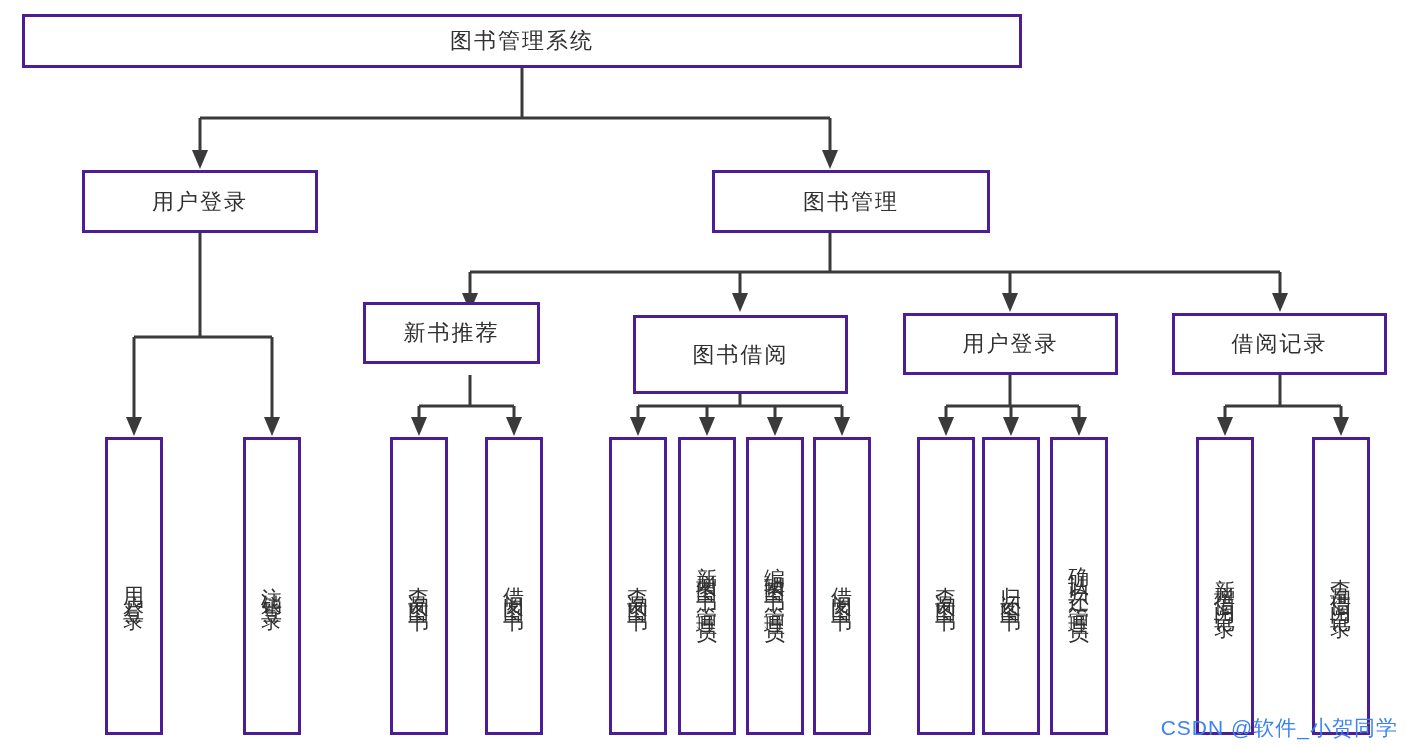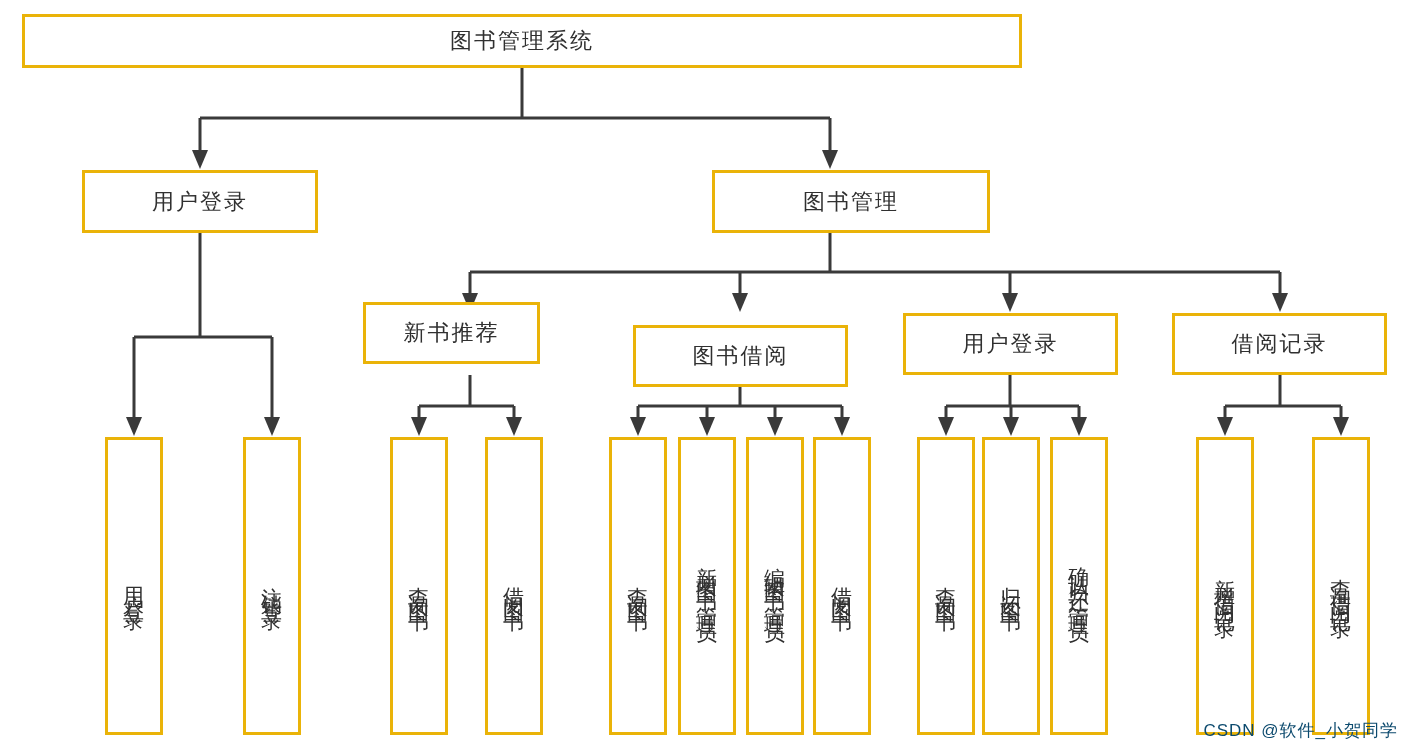--- a/index.html
+++ b/index.html
@@ -14,21 +14,21 @@
   #connectors {
     position: absolute;
     left: 0; top: 0;
     width: 1405px; height: 747px;
   }
   #connectors path { stroke: #3a3a3a; stroke-width: 3; fill: none; }
   #connectors polygon { fill: #3a3a3a; stroke: none; }
   .box {
     position: absolute;
     box-sizing: border-box;
-    border: 3px solid #eab308;
+    border: 3px solid #4c1d95;
     background: #ffffff;
     display: flex;
     align-items: center;
     justify-content: center;
     color: #303030;
   }
   .hlabel {
     font-size: 22px;
     letter-spacing: 2px;
     white-space: nowrap;
@@ -39,23 +39,23 @@
     text-orientation: mixed;
     font-size: 21px;
     letter-spacing: 8px;
     line-height: 1;
     color: #303030;
   }
   #watermark {
     position: absolute;
     right: 7px;
     bottom: 5px;
-    font-size: 17px;
+    font-size: 21px;
     letter-spacing: 1px;
-    color: #0c4a6e;
+    color: #3b82f6;
     z-index: 5;
     white-space: nowrap;
   }
 </style>
 </head>
 <body>
 
 <div id="stage">
 
   <svg id="connectors" viewBox="0 0 1405 747" xmlns="http://www.w3.org/2000/svg">
@@ -108,21 +108,21 @@
   <div class="box" style="left:82px; top:170px; width:236px; height:63px">
     <span class="hlabel">用户登录</span>
   </div>
   <div class="box" style="left:712px; top:170px; width:278px; height:63px">
     <span class="hlabel">图书管理</span>
   </div>
 
   <div class="box" style="left:363px; top:302px; width:177px; height:62px">
     <span class="hlabel">新书推荐</span>
   </div>
-  <div class="box" style="left:633px; top:325px; width:215px; height:62px">
+  <div class="box" style="left:633px; top:315px; width:215px; height:79px">
     <span class="hlabel">图书借阅</span>
   </div>
   <div class="box" style="left:903px; top:313px; width:215px; height:62px">
     <span class="hlabel">用户登录</span>
   </div>
   <div class="box" style="left:1172px; top:313px; width:215px; height:62px">
     <span class="hlabel">借阅记录</span>
   </div>
 
   <div class="box leaf" style="left:105px; top:437px; width:58px; height:298px">

